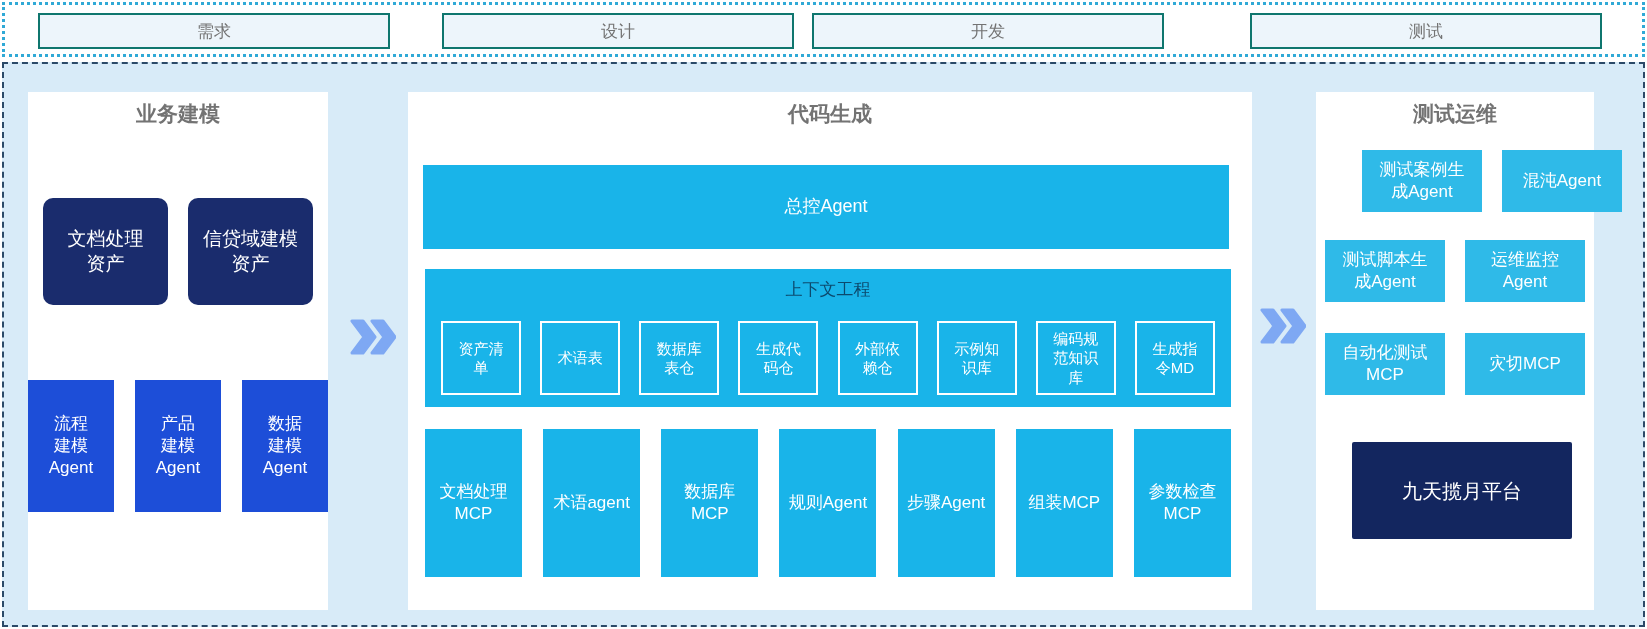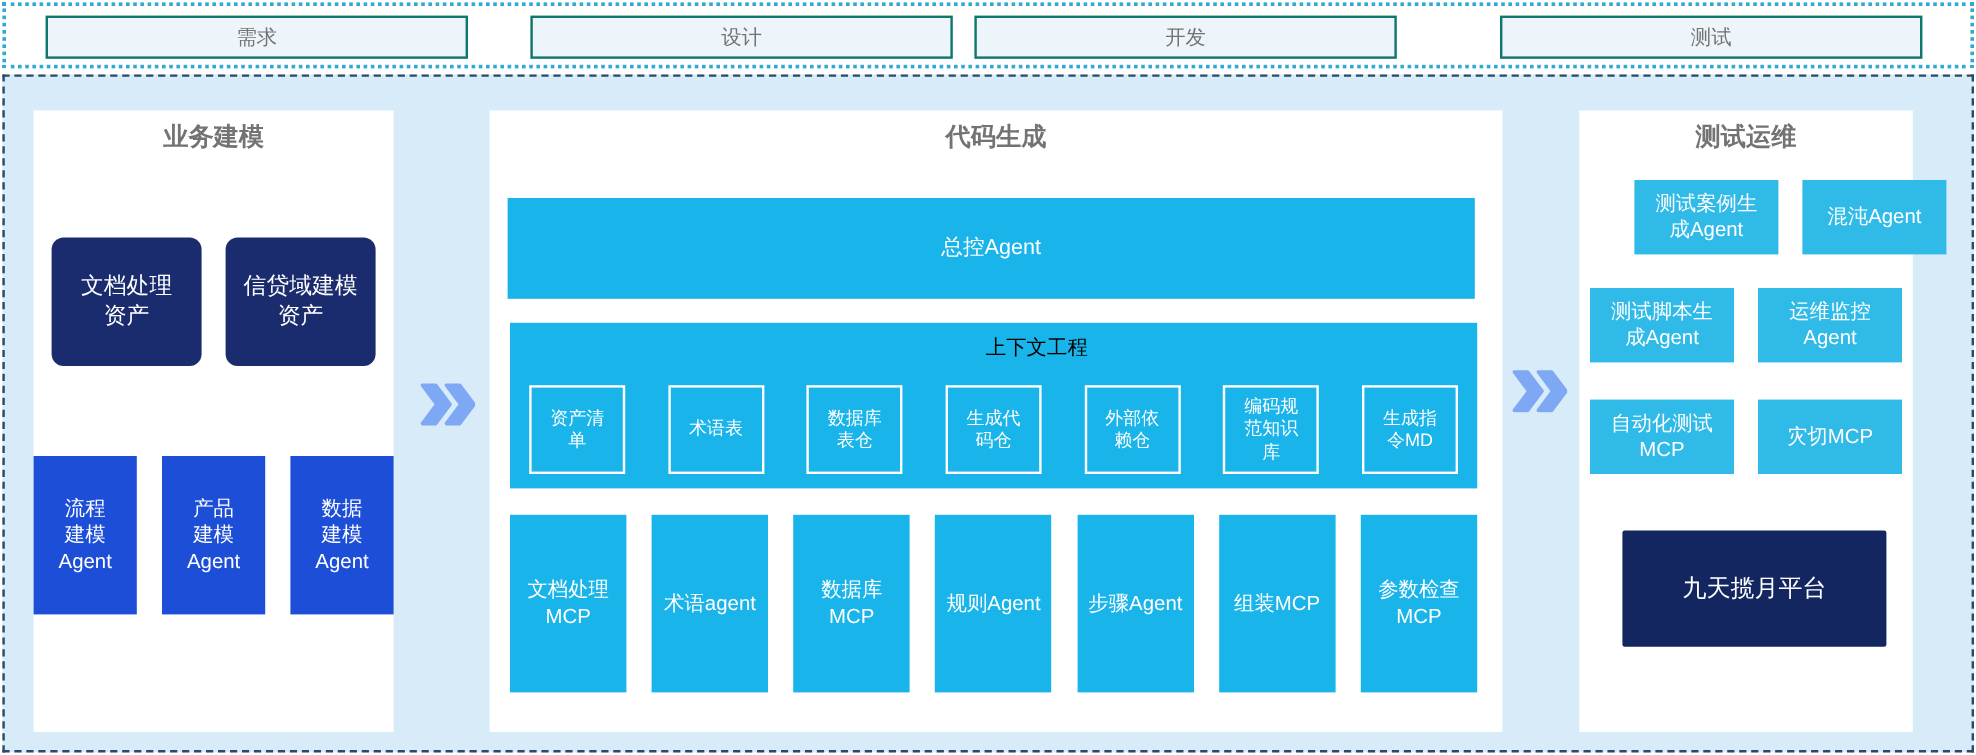--- a/index.html
+++ b/index.html
@@ -35,21 +35,21 @@
   .agent-row{position:absolute;top:288px;left:0;width:100%;
     display:flex;justify-content:center;gap:21px;}
   .agent-box{width:100px;height:132px;background:#1d4ed8;font-size:17px;}
 
   
   .master-bar{position:absolute;left:15px;top:73px;width:806px;height:84px;
     background:#19b4e9;font-size:18px;}
   .context-box{position:absolute;left:17px;top:177px;width:806px;height:138px;
     background:#19b4e9;}
   .context-title{position:absolute;top:9px;left:0;width:100%;text-align:center;
-    color:#000000;font-size:17px;margin-left:36px;}
+    color:#0c4a6e;font-size:17px;}
   .context-row{position:absolute;top:52px;left:0;width:100%;box-sizing:border-box;
     padding:0 16px;display:flex;justify-content:space-between;}
   .context-item{width:76px;height:70px;border:2px solid #ffffff;font-size:15px;}
   .tool-row{position:absolute;left:17px;top:337px;width:806px;
     display:flex;justify-content:space-between;}
   .tool-box{width:97px;height:148px;background:#19b4e9;font-size:17px;}
 
   
   .ops-row{position:absolute;left:0;width:100%;display:flex;justify-content:center;gap:20px;}
   .ops-row-1{top:58px;padding-left:37px;}.ops-row-2{top:148px;}.ops-row-3{top:241px;}
@@ -120,20 +120,22 @@
         <div class="context-row">
           <div class="bx context-item">资产清
 单</div>
           <div class="bx context-item">术语表</div>
           <div class="bx context-item">数据库
 表仓</div>
           <div class="bx context-item">生成代
 码仓</div>
           <div class="bx context-item">外部依
 赖仓</div>
+          <div class="bx context-item">示例知
+识库</div>
           <div class="bx context-item">编码规
 范知识
 库</div>
           <div class="bx context-item">生成指
 令MD</div>
         </div>
       </div>
       <div class="tool-row">
         <div class="bx tool-box">文档处理
 MCP</div>

